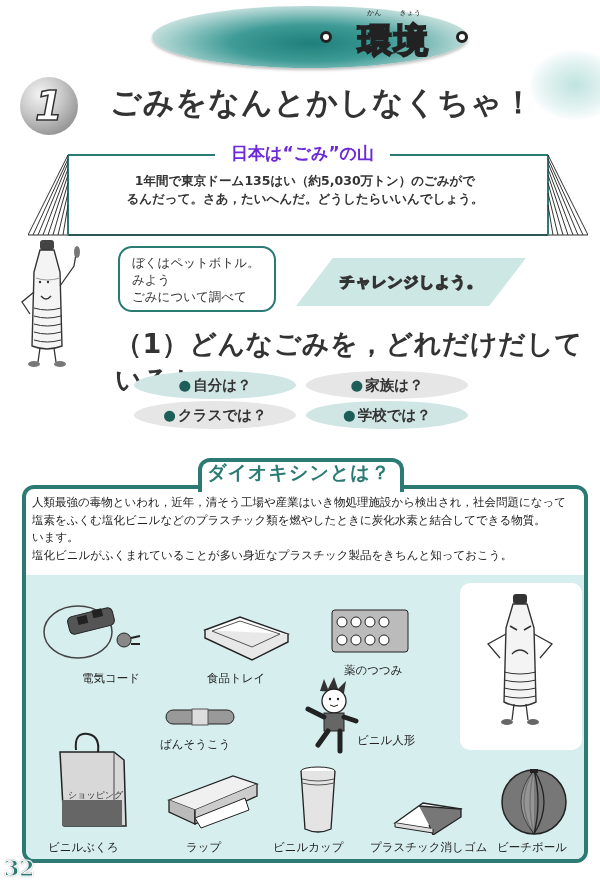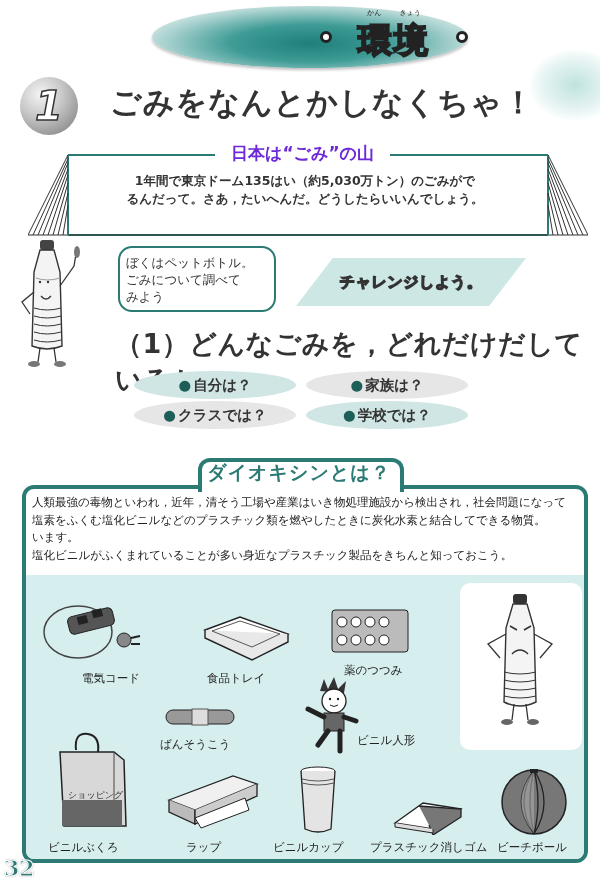--- a/index.html
+++ b/index.html
@@ -72,21 +72,21 @@
   .trap-text {
     left: 80px; top: 172px; width: 450px; text-align: center;
     font-size: 12.5px; font-weight: bold; line-height: 18px; color: #333;
   }
 
   
   .bottle-char { left: 18px; top: 238px; width: 80px; height: 132px; }
   .speech {
     left: 118px; top: 246px; width: 158px; height: 66px;
     border: 2px solid #2b7a74; border-radius: 14px; background: #fff;
-    padding: 6px 6px; font-size: 12.5px; line-height: 17px; color: #333;
+    padding: 6px 12px; font-size: 12.5px; line-height: 17px; color: #333;
   }
   .speech-line { display: block; white-space: nowrap; }
   .challenge {
     left: 296px; top: 258px; width: 230px; height: 48px;
     background: #cde7e5;
     clip-path: polygon(16% 0, 100% 0, 84% 100%, 0 100%);
     display: flex; align-items: center; justify-content: center;
   }
   .challenge span {
     font-size: 15px; font-weight: bold; color: #fff; -webkit-text-stroke: 1.4px #333;
@@ -213,22 +213,22 @@
   <path d="M42 48 L56 28 L58 16" fill="none" stroke="#333" stroke-width="1.3"></path>
   <ellipse cx="59" cy="14" rx="3" ry="6" fill="#777"></ellipse>
   <path d="M16 54 L4 64 L12 76" fill="none" stroke="#333" stroke-width="1.3"></path>
   <path d="M22 110 L20 124 M36 110 L38 124" stroke="#333" stroke-width="1.3"></path>
   <ellipse cx="16" cy="126" rx="6" ry="3" fill="#777"></ellipse>
     <ellipse cx="42" cy="126" rx="6" ry="3" fill="#777"></ellipse>
 </svg>
 
 <div class="abs speech">
   <span class="speech-line">ぼくはペットボトル。</span>
+  <span class="speech-line">みよう</span>
   <span class="speech-line">ごみについて調べて</span>
-  <span class="speech-line">みよう</span>
 </div>
 
 <div class="abs challenge">
   <span>チャレンジしよう。</span>
 </div>
 
 <div class="abs question">（1）どんなごみを，どれだけだしているか</div>
 
 <div class="abs pill teal" style="left:134px; top:371px; width:162px;">
   <span class="bullet">●</span>

